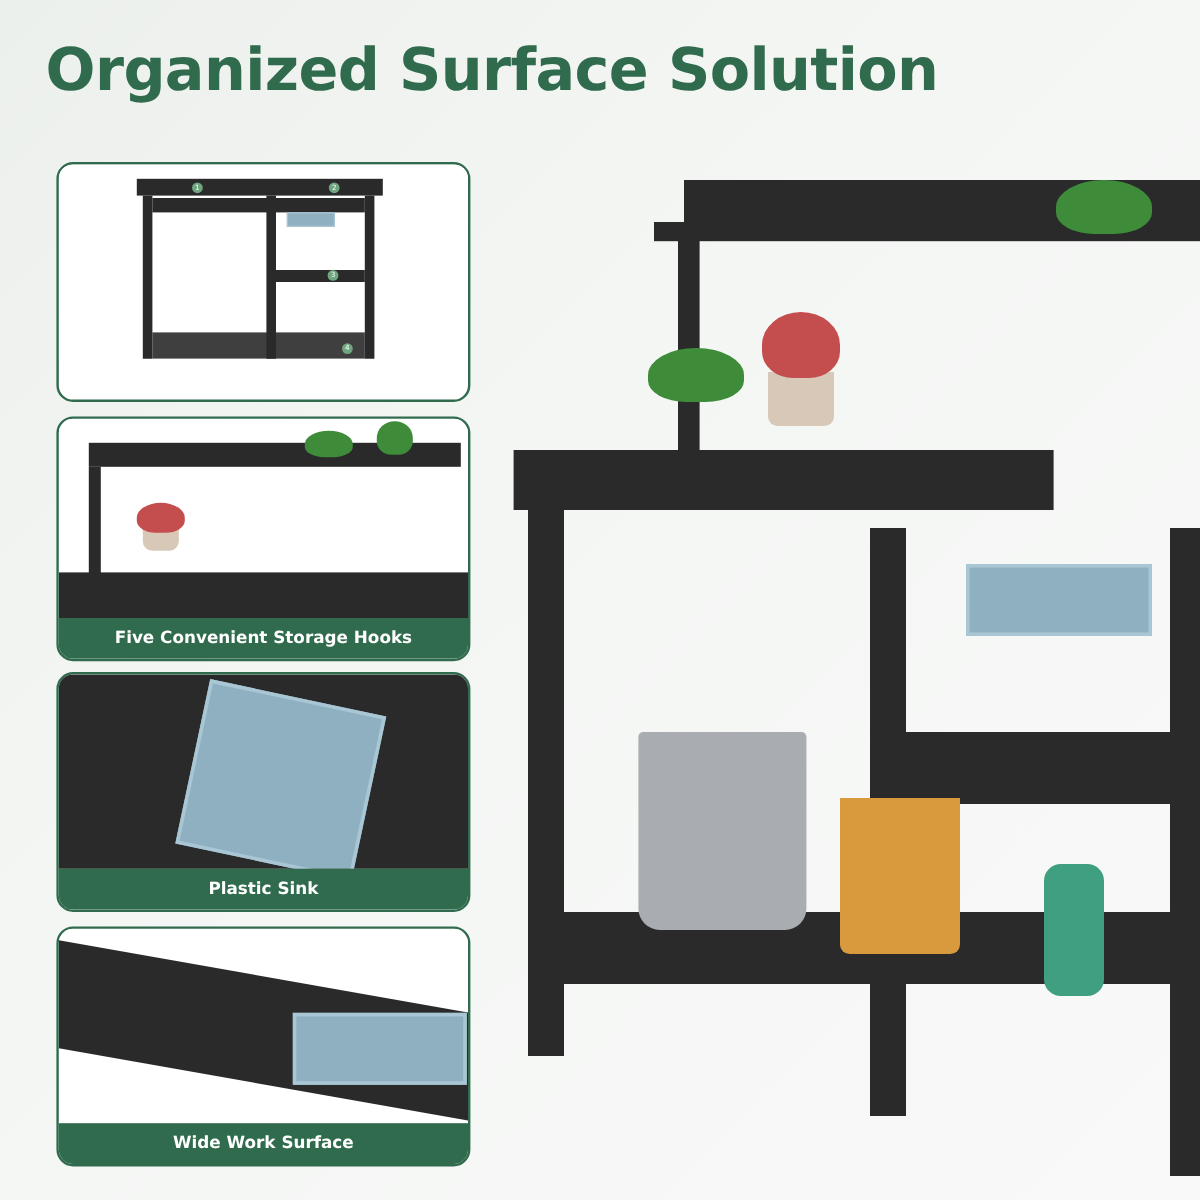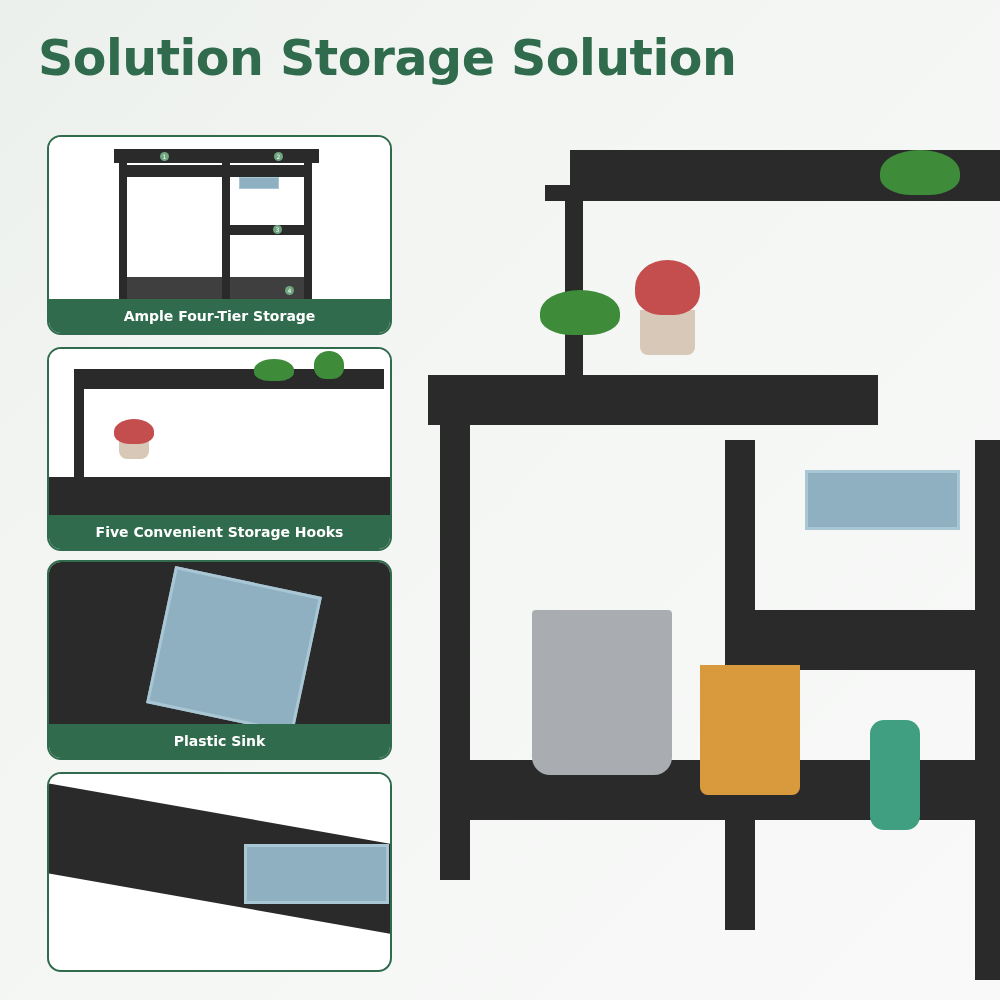--- a/index.html
+++ b/index.html
@@ -32,38 +32,37 @@
   .wood { background: #2a2a2a; position: absolute; }
   .sink { position: absolute; background: #8fb0c0; border: 3px solid #a9c6d4; }
   .badge { position: absolute; width: 9px; height: 9px; border-radius: 50%; background: #6fa57f; color:#fff; font-size:6px; text-align:center; line-height:9px; }
   .hero { position: absolute; left: 420px; top: 140px; width: 580px; height: 860px; }
   .plant { position: absolute; border-radius: 50% 50% 40% 40%; background: #3e8b3a; }
   .pot { position: absolute; background: #e6e6e6; border-radius: 0 0 8px 8px; }
 </style>
 </head>
 <body>
 
-<div class="title">Solution Storage Solution</div>
+<div class="title">Organized Surface Solution</div>
 
 <div class="card c1">
   <div class="img">
     <div class="wood" style="left:65px;top:12px;width:205px;height:14px;"></div>
     <div class="wood" style="left:70px;top:26px;width:8px;height:140px;"></div>
     <div class="wood" style="left:255px;top:26px;width:8px;height:140px;"></div>
     <div class="wood" style="left:173px;top:26px;width:8px;height:140px;"></div>
     <div class="wood" style="left:78px;top:28px;width:177px;height:12px;"></div>
     <div class="sink" style="left:190px;top:40px;width:40px;height:12px;border-width:1px;"></div>
     <div class="wood" style="left:181px;top:88px;width:74px;height:10px;"></div>
     <div class="wood" style="left:78px;top:140px;width:177px;height:22px;opacity:.9;"></div>
     <div class="badge" style="left:111px;top:15px;">1</div>
     <div class="badge" style="left:225px;top:15px;">2</div>
     <div class="badge" style="left:224px;top:88px;">3</div>
     <div class="badge" style="left:236px;top:149px;">4</div>
   </div>
-  <div class="label">Ample Four-Tier Storage</div>
 </div>
 
 <div class="card c2">
   <div class="img">
     <div class="wood" style="left:25px;top:20px;width:310px;height:20px;"></div>
     <div class="wood" style="left:25px;top:40px;width:10px;height:120px;"></div>
     <div class="wood" style="left:0;top:128px;width:345px;height:38px;"></div>
     <div class="plant" style="left:205px;top:10px;width:40px;height:22px;"></div>
     <div class="plant" style="left:265px;top:2px;width:30px;height:28px;"></div>
     <div class="pot" style="left:70px;top:90px;width:30px;height:20px;background:#d8c8b8;"></div>
@@ -77,20 +76,21 @@
     <div class="sink" style="left:110px;top:18px;width:150px;height:140px;transform:rotate(12deg);"></div>
   </div>
   <div class="label">Plastic Sink</div>
 </div>
 
 <div class="card c4">
   <div class="img">
     <div class="wood" style="left:0;top:40px;width:345px;height:90px;transform:skewY(10deg);"></div>
     <div class="sink" style="left:195px;top:70px;width:145px;height:60px;"></div>
   </div>
+  <div class="label">Wide Work Surface</div>
 </div>
 
 <div class="hero">
   <div class="wood" style="left:150px;top:10px;width:430px;height:50px;"></div>
   <div class="wood" style="left:125px;top:45px;width:455px;height:16px;"></div>
   <div class="wood" style="left:145px;top:60px;width:18px;height:200px;"></div>
   <div class="wood" style="left:8px;top:235px;width:450px;height:50px;"></div>
   <div class="wood" style="left:20px;top:260px;width:30px;height:480px;"></div>
   <div class="wood" style="left:305px;top:300px;width:30px;height:490px;"></div>
   <div class="wood" style="left:555px;top:300px;width:25px;height:540px;"></div>

